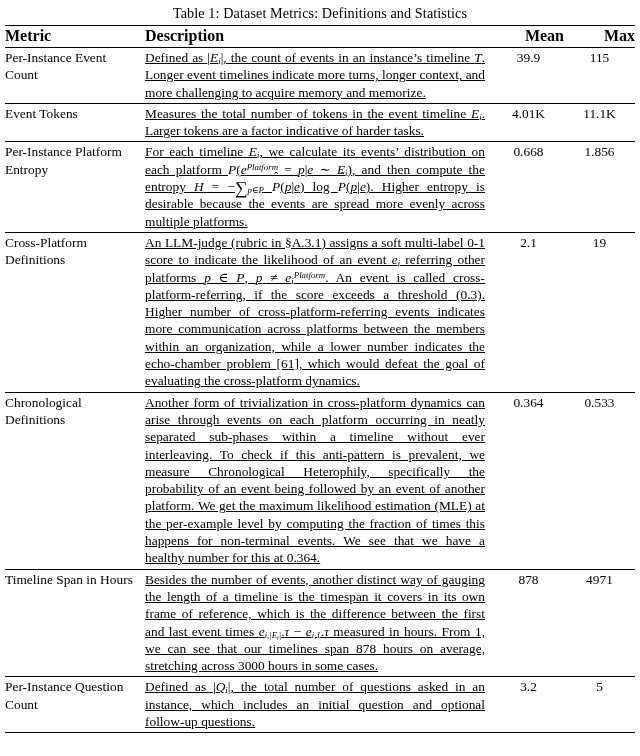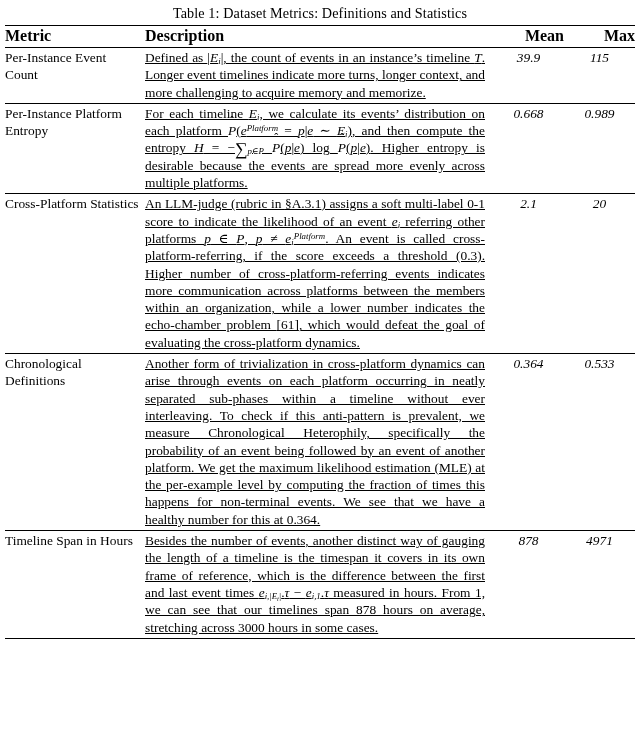--- a/index.html
+++ b/index.html
@@ -70,21 +70,20 @@
     padding-right: 8px;
     box-sizing: border-box;
     text-align: justify;
     text-justify: inter-word;
     hyphens: manual;
     text-decoration: underline;
   }
   td.num {
     width: 71px;
     text-align: center;
-    font-style: italic;
   }
   .bottom-rule {
     width: 630px;
     border-top: 1.6px solid #000;
     height: 0;
     margin: 0;
   }
   
   .mi {
     font-family: "Liberation Serif", "DejaVu Serif", serif;
@@ -142,47 +141,59 @@
     </thead>
     <tbody>
 
       <tr>
         <td class="metric">Per-Instance Event Count</td>
         <td class="desc">Defined as <span class="nowrapmath">|<span class="mi">E</span><sub class="mi">i</sub>|</span>, the count of events in an instance’s time­line <span class="mi">T</span>. Longer event timelines indicate more turns, longer context, and more challenging to acquire memory and memorize.</td>
         <td class="num">39.9</td>
         <td class="num">115</td>
       </tr>
 
+      <tr class="sep">
+        <td class="metric">Event Tokens</td>
+        <td class="desc">Measures the total number of tokens in the event timeline <span class="nowrapmath"><span class="mi">E</span><sub class="mi">i</sub></span>. Larger tokens are a factor indicative of harder tasks.</td>
+        <td class="num">4.01K</td>
+        <td class="num">11.1K</td>
+      </tr>
 
       <tr class="sep">
         <td class="metric">Per-Instance Plat­form Entropy</td>
         <td class="desc">For each timeline <span class="nowrapmath"><span class="mi">E</span><sub class="mi">i</sub></span>, we calculate its events’ distribution on each platform <span class="nowrapmath"><span class="hat"><span class="hatmark">̂</span><span class="mi">P</span></span>(<span class="mi">e</span><sup class="mi">Platform</sup> = <span class="mi">p</span>|<span class="mi">e</span> ∼ <span class="mi">E</span><sub class="mi">i</sub>)</span>, and then compute the entropy <span class="nowrapmath"><span class="mi">H</span> = −<span class="sum">∑</span><sub class="mi">p∈P</sub> <span class="hat"><span class="hatmark">̂</span><span class="mi">P</span></span>(<span class="mi">p</span>|<span class="mi">e</span>) log <span class="hat"><span class="hatmark">̂</span><span class="mi">P</span></span>(<span class="mi">p</span>|<span class="mi">e</span>)</span>. Higher entropy is desirable because the events are spread more evenly across multiple platforms.</td>
         <td class="num">0.668</td>
-        <td class="num">0.989</td>
+        <td class="num">1.856</td>
       </tr>
 
       <tr class="sep">
-        <td class="metric">Cross-Platform Statistics</td>
+        <td class="metric">Cross-Platform Definitions</td>
         <td class="desc">An LLM-judge (rubric in <span>§A.3.1</span>) assigns a soft multi-label 0-1 score to indicate the likelihood of an event <span class="nowrapmath"><span class="mi">e</span><sub class="mi">i</sub></span> referring other platforms <span class="nowrapmath"><span class="mi">p</span> ∈ <span class="mi">P</span>, <span class="mi">p</span> ≠ <span class="mi">e</span><sub class="mi">i</sub><sup class="mi">Platform</sup></span>. An event is called cross-platform-referring, if the score exceeds a threshold (0.3). Higher number of cross-platform-referring events indicates more communication across platforms between the members within an organization, while a lower number indicates the echo-chamber problem <span>[61]</span>, which would defeat the goal of evaluating the cross-platform dynamics.</td>
         <td class="num">2.1</td>
-        <td class="num">20</td>
+        <td class="num">19</td>
       </tr>
 
       <tr class="sep">
         <td class="metric">Chronological Definitions</td>
         <td class="desc">Another form of trivialization in cross-platform dynam­ics can arise through events on each platform occurring in neatly separated sub-phases within a timeline without ever interleaving. To check if this anti-pattern is prevalent, we measure Chronological Heterophily, specifically the probability of an event being followed by an event of an­other platform. We get the maximum likelihood estimation (MLE) at the per-example level by computing the fraction of times this happens for non-terminal events. We see that we have a healthy number for this at 0.364.</td>
         <td class="num">0.364</td>
         <td class="num">0.533</td>
       </tr>
 
       <tr class="sep">
         <td class="metric">Timeline Span in Hours</td>
         <td class="desc">Besides the number of events, another distinct way of gauging the length of a timeline is the timespan it covers in its own frame of reference, which is the difference between the first and last event times <span class="nowrapmath"><span class="mi">e</span><sub class="mi">i,|E<sub>i</sub>|</sub>.<span class="mi">τ</span> − <span class="mi">e</span><sub class="mi">i,1</sub>.<span class="mi">τ</span></span> measured in hours. From 1, we can see that our timelines span 878 hours on average, stretching across 3000 hours in some cases.</td>
         <td class="num">878</td>
         <td class="num">4971</td>
       </tr>
 
+      <tr class="sep">
+        <td class="metric">Per-Instance Question Count</td>
+        <td class="desc">Defined as <span class="nowrapmath">|<span class="mi">Q</span><sub class="mi">i</sub>|</span>, the total number of questions asked in an instance, which includes an initial question and optional follow-up questions.</td>
+        <td class="num">3.2</td>
+        <td class="num">5</td>
+      </tr>
 
     </tbody>
   </table>
   <div class="bottom-rule"></div>
 
 </div>
 
 </body></html>

